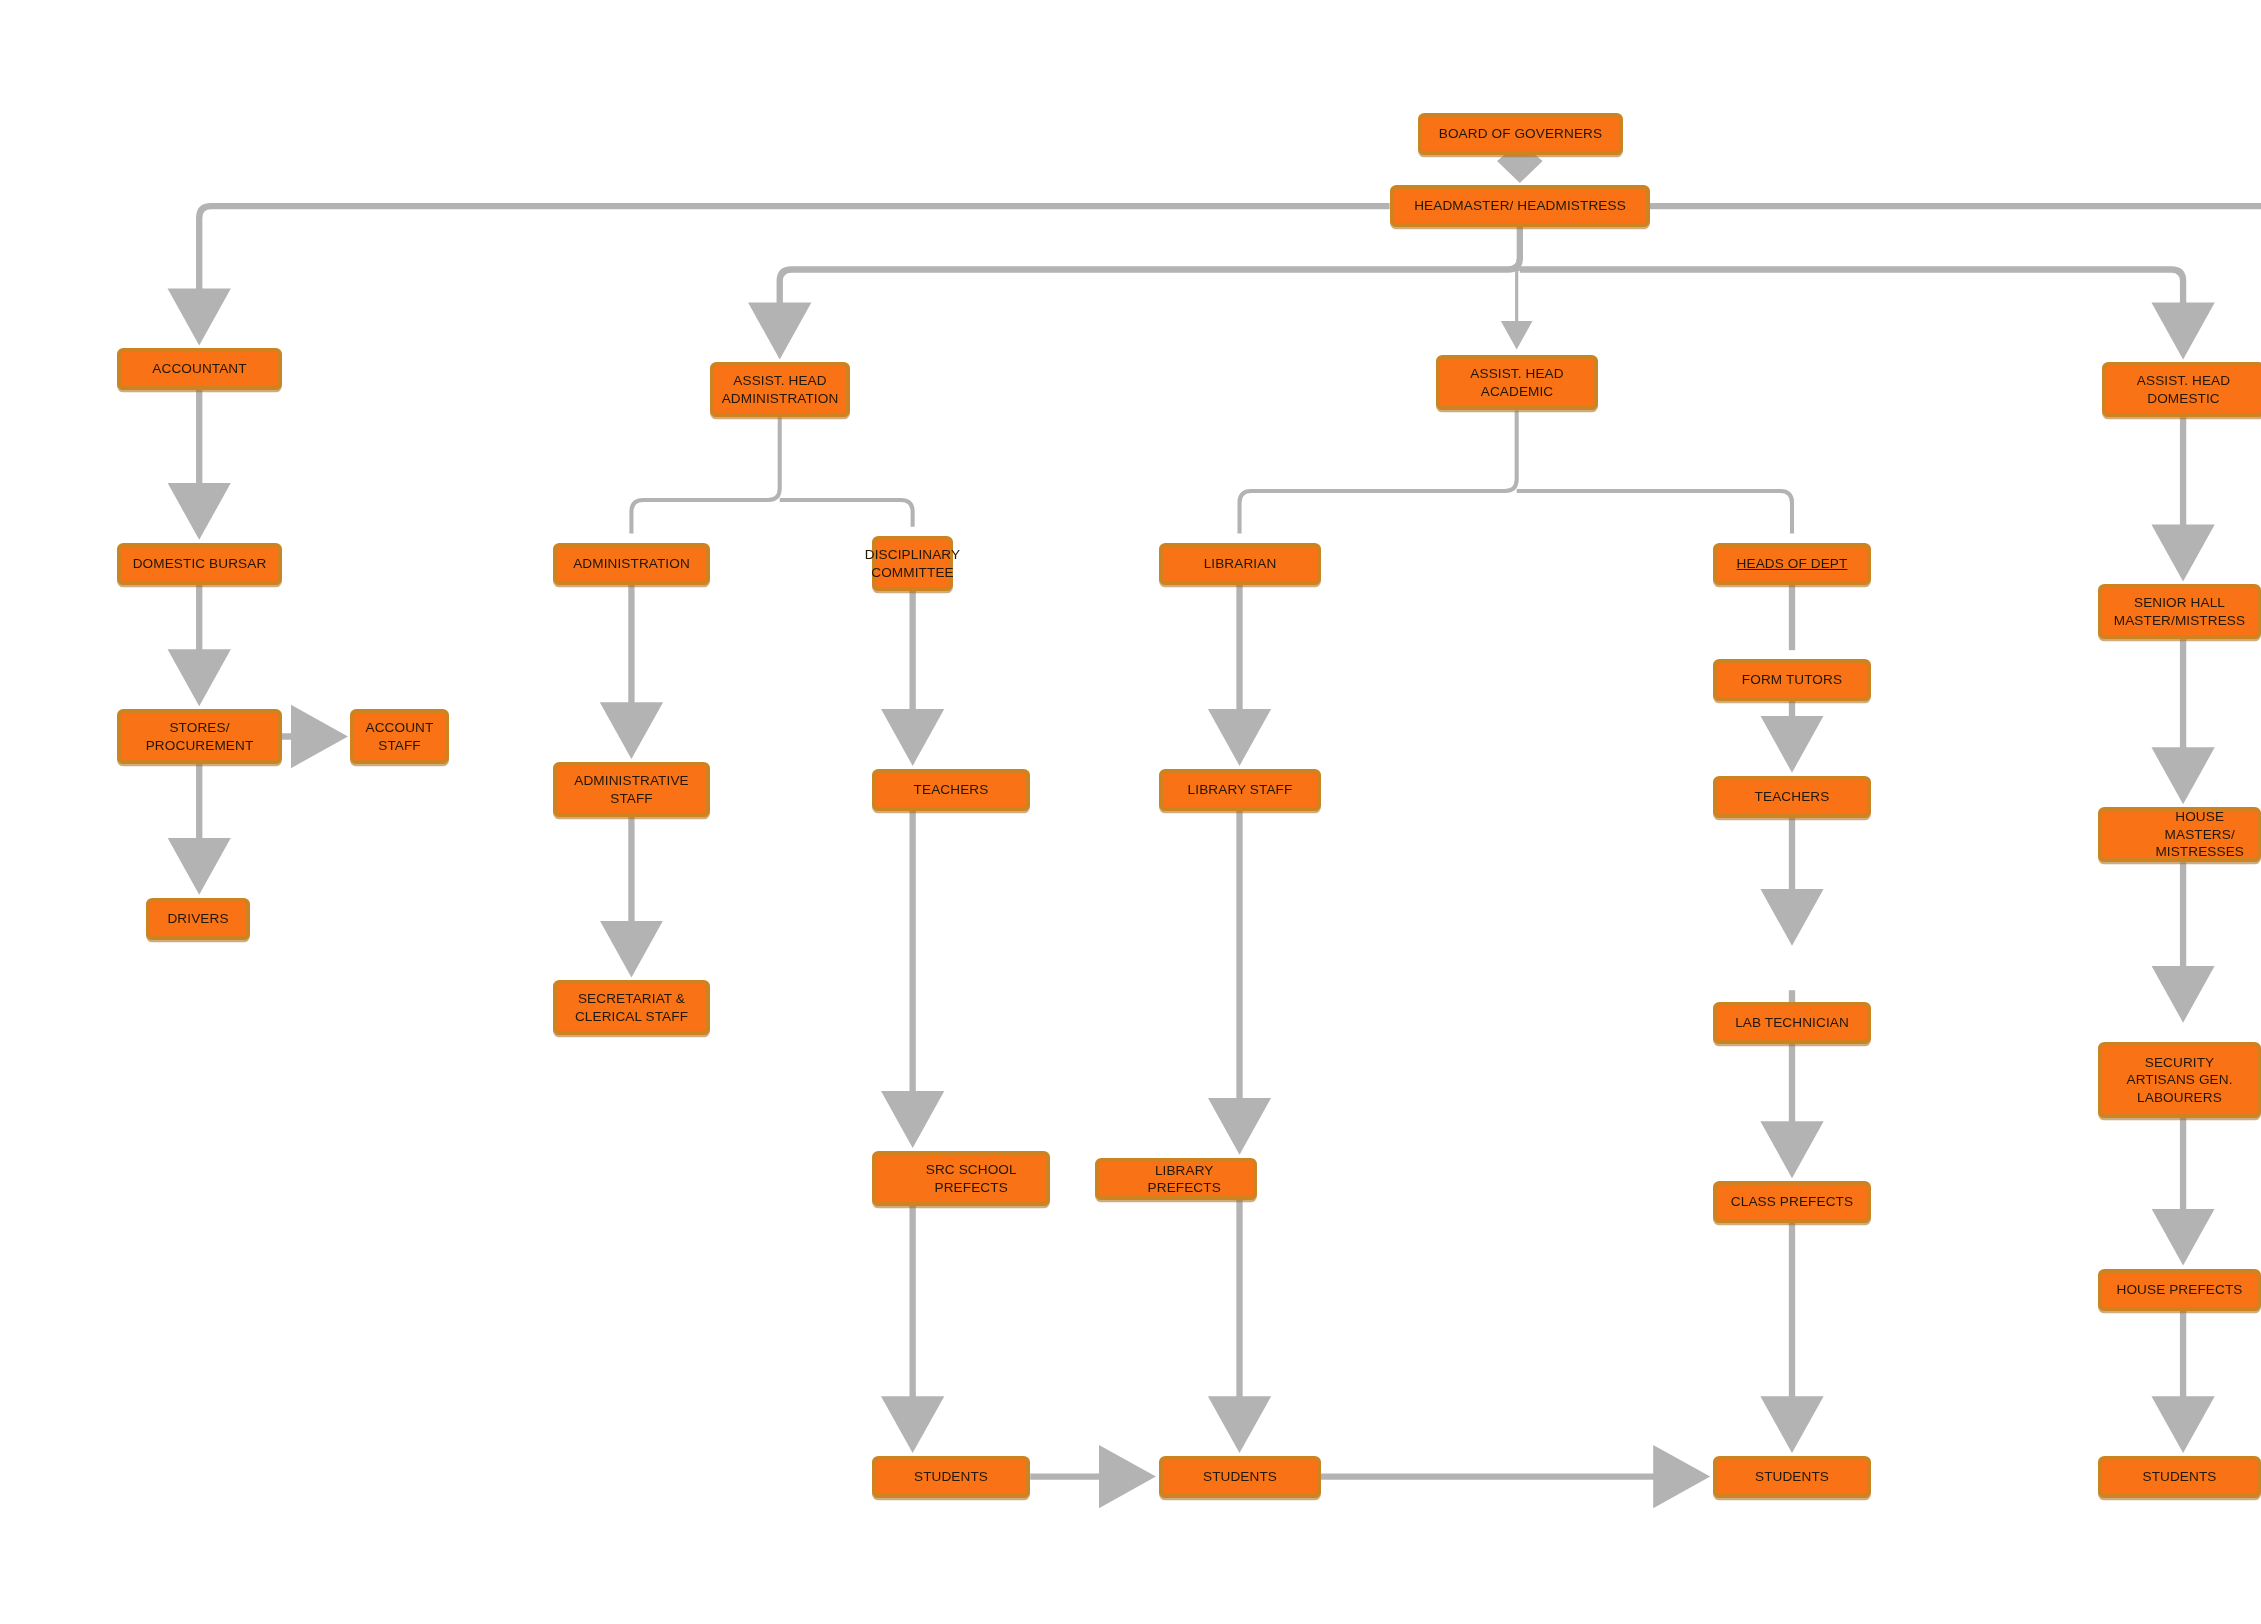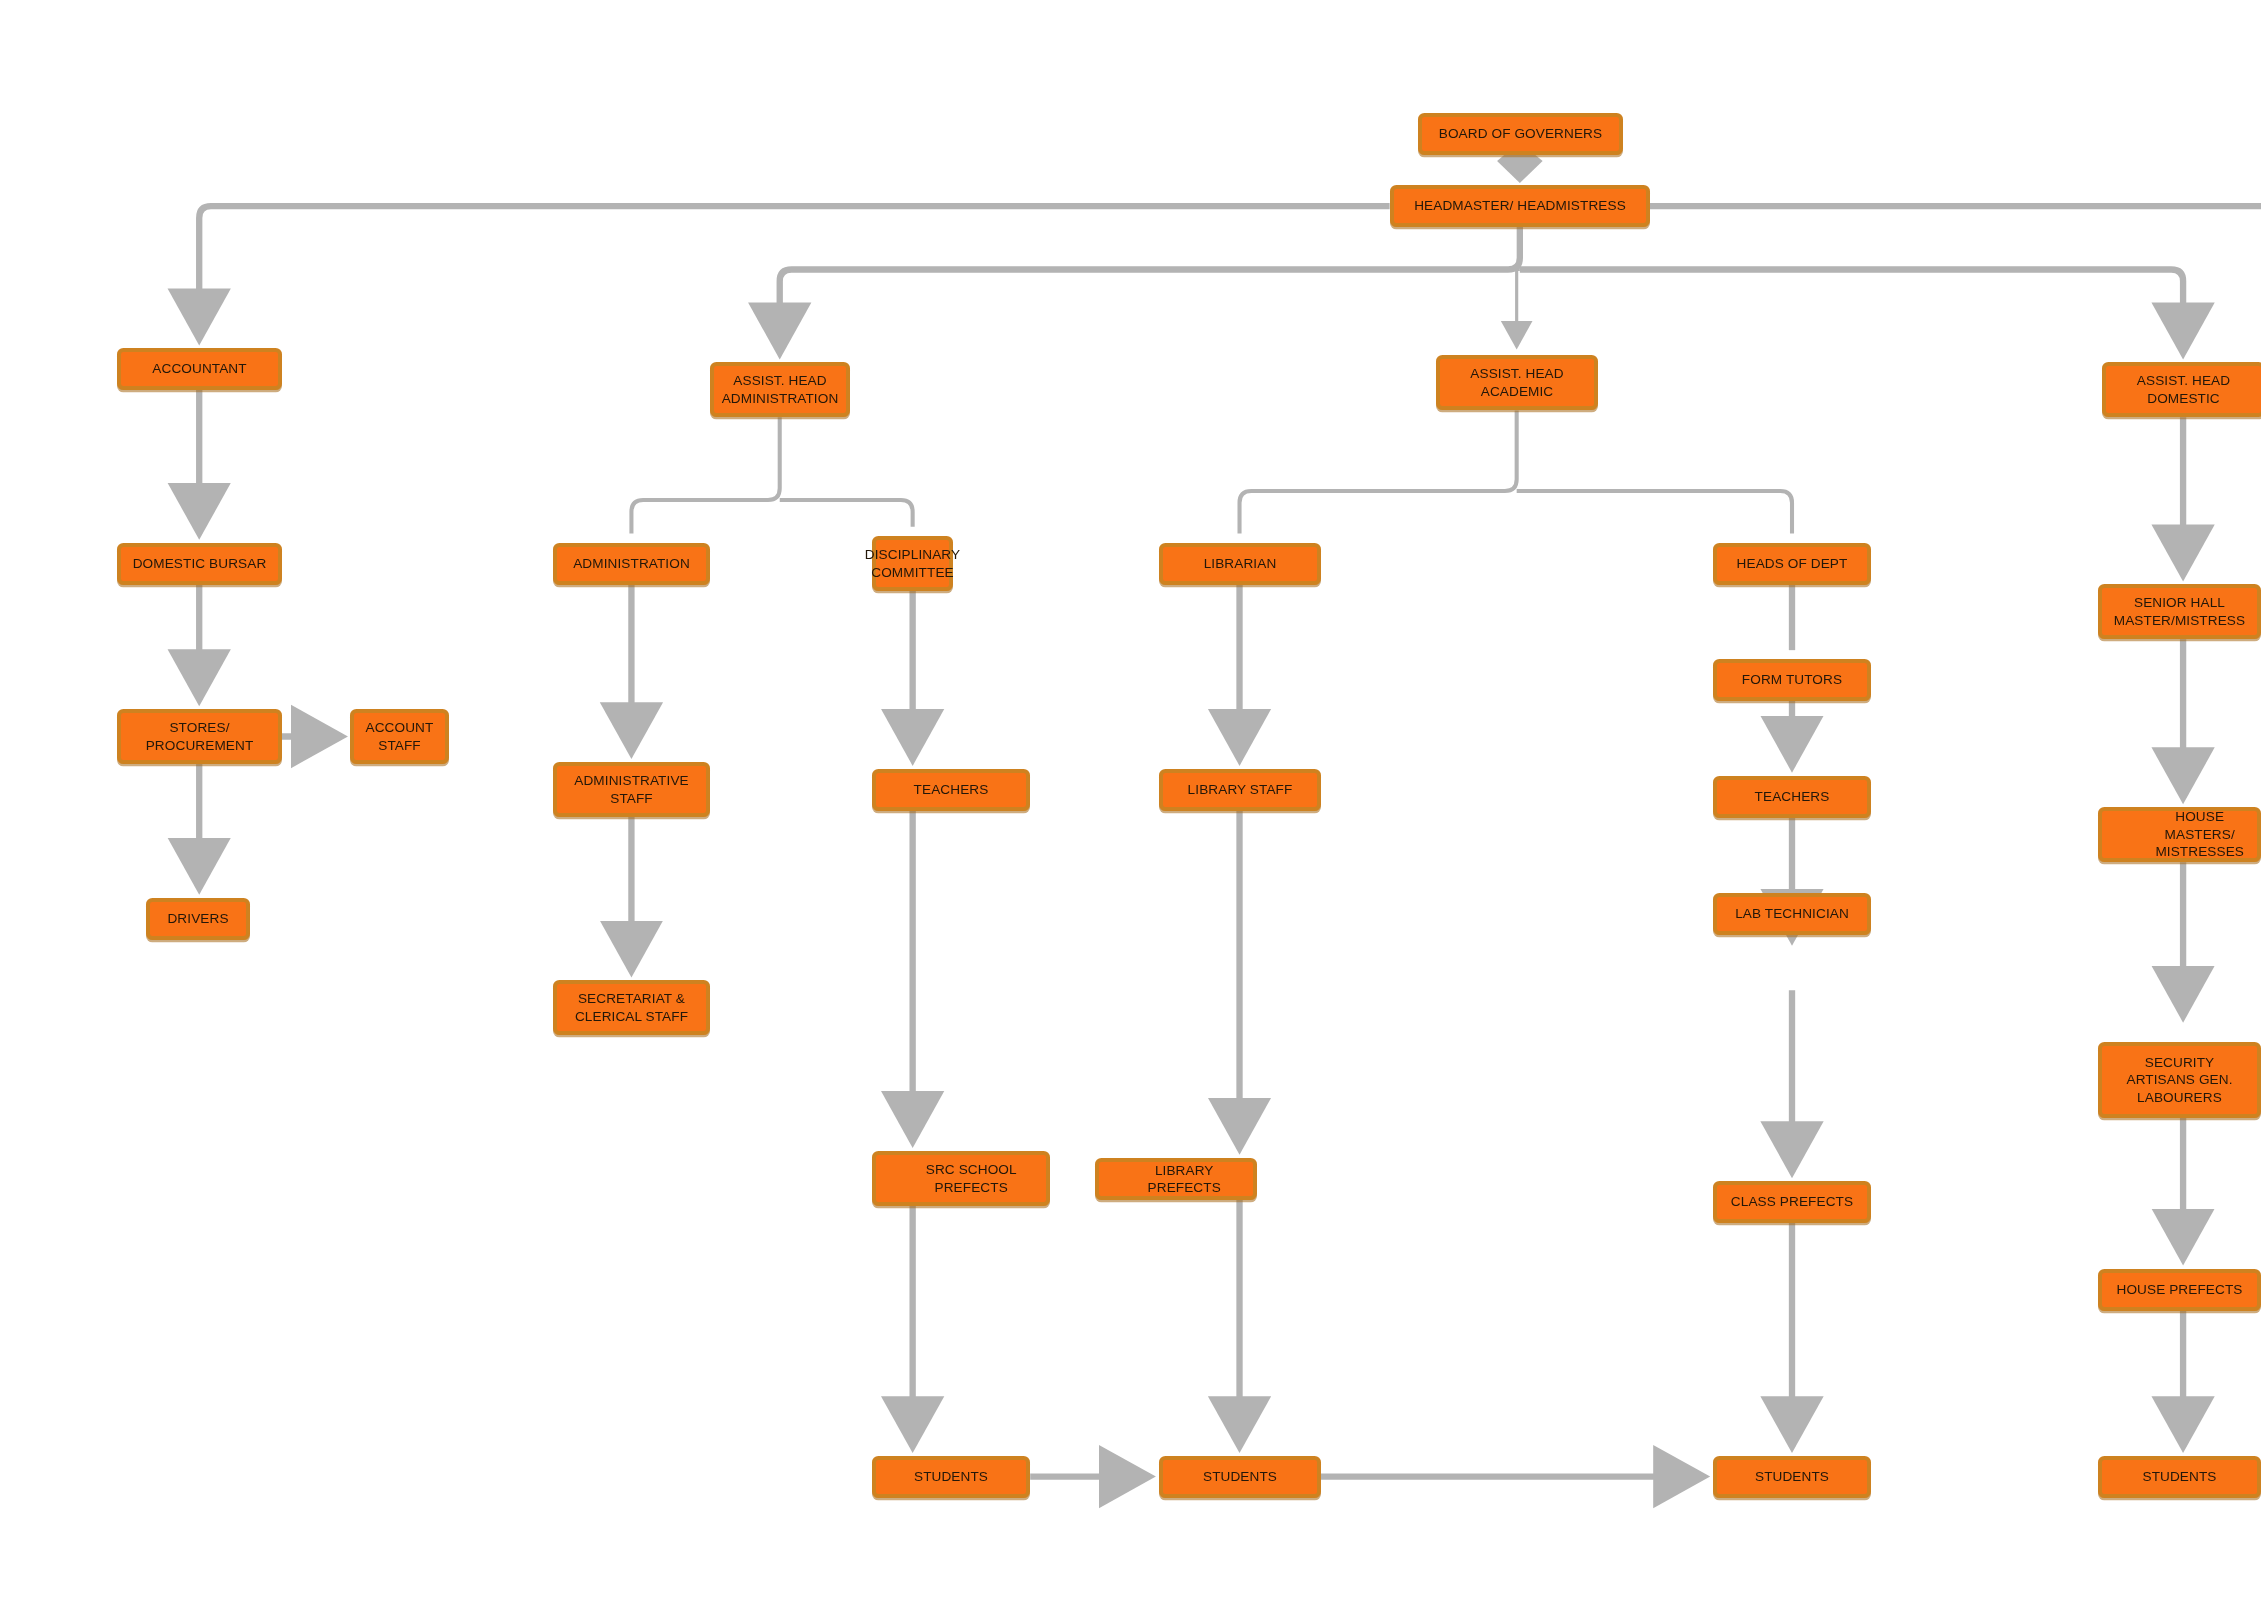--- a/index.html
+++ b/index.html
@@ -126,42 +126,42 @@
   <div class="node" style="left:1436px;top:355px;width:162px;height:55px;">ASSIST. HEAD
 ACADEMIC</div>
   <div class="node" style="left:2102px;top:362px;width:163px;height:55px;">ASSIST. HEAD
 DOMESTIC</div>
 
   <div class="node" style="left:117px;top:543px;width:165px;height:42px;">DOMESTIC BURSAR</div>
   <div class="node" style="left:553px;top:543px;width:157px;height:42px;">ADMINISTRATION</div>
   <div class="node" style="left:872px;top:536px;width:81px;height:55px;">DISCIPLINARY
 COMMITTEE</div>
   <div class="node" style="left:1159px;top:543px;width:162px;height:42px;">LIBRARIAN</div>
-  <div class="node" style="left:1713px;top:543px;width:158px;height:42px;">HEADS OF DEPT</div>
+  <div class="node" style="left:1713px;top:543px;width:158px;height:42px;text-decoration:underline;">HEADS OF DEPT</div>
 
   <div class="node" style="left:2098px;top:584px;width:163px;height:55px;">SENIOR HALL
 MASTER/MISTRESS</div>
 
   <div class="node" style="left:553px;top:762px;width:157px;height:55px;">ADMINISTRATIVE
 STAFF</div>
   <div class="node" style="left:872px;top:769px;width:158px;height:42px;">TEACHERS</div>
   <div class="node" style="left:1159px;top:769px;width:162px;height:42px;">LIBRARY STAFF</div>
   <div class="node" style="left:1713px;top:659px;width:158px;height:42px;">FORM TUTORS</div>
   <div class="node" style="left:1713px;top:776px;width:158px;height:42px;">TEACHERS</div>
   <div class="node" style="left:2098px;top:807px;width:163px;height:55px;padding-left:44px;">HOUSE MASTERS/
 MISTRESSES</div>
 
   <div class="node" style="left:117px;top:709px;width:165px;height:55px;">STORES/
 PROCUREMENT</div>
   <div class="node" style="left:350px;top:709px;width:99px;height:55px;">ACCOUNT
 STAFF</div>
   <div class="node" style="left:146px;top:898px;width:104px;height:42px;">DRIVERS</div>
   <div class="node" style="left:553px;top:980px;width:157px;height:55px;">SECRETARIAT &amp;
 CLERICAL STAFF</div>
-  <div class="node" style="left:1713px;top:893px;width:158px;height:42px;">LAB TECHNICIAN</div>
+  <div class="node" style="left:1713px;top:1002px;width:158px;height:42px;">LAB TECHNICIAN</div>
   <div class="node" style="left:2098px;top:1026px;width:163px;height:76px;margin-top:16px;">SECURITY
 ARTISANS GEN.
 LABOURERS</div>
   <div class="node" style="left:872px;top:1151px;width:178px;height:55px;padding-left:24px;">SRC SCHOOL
 PREFECTS</div>
   <div class="node" style="left:1095px;top:1158px;width:162px;height:42px;padding-left:20px;">LIBRARY PREFECTS</div>
   <div class="node" style="left:1713px;top:1181px;width:158px;height:42px;">CLASS PREFECTS</div>
   <div class="node" style="left:2098px;top:1269px;width:163px;height:42px;">HOUSE PREFECTS</div>
   <div class="node" style="left:872px;top:1456px;width:158px;height:42px;">STUDENTS</div>
   <div class="node" style="left:1159px;top:1456px;width:162px;height:42px;">STUDENTS</div>

